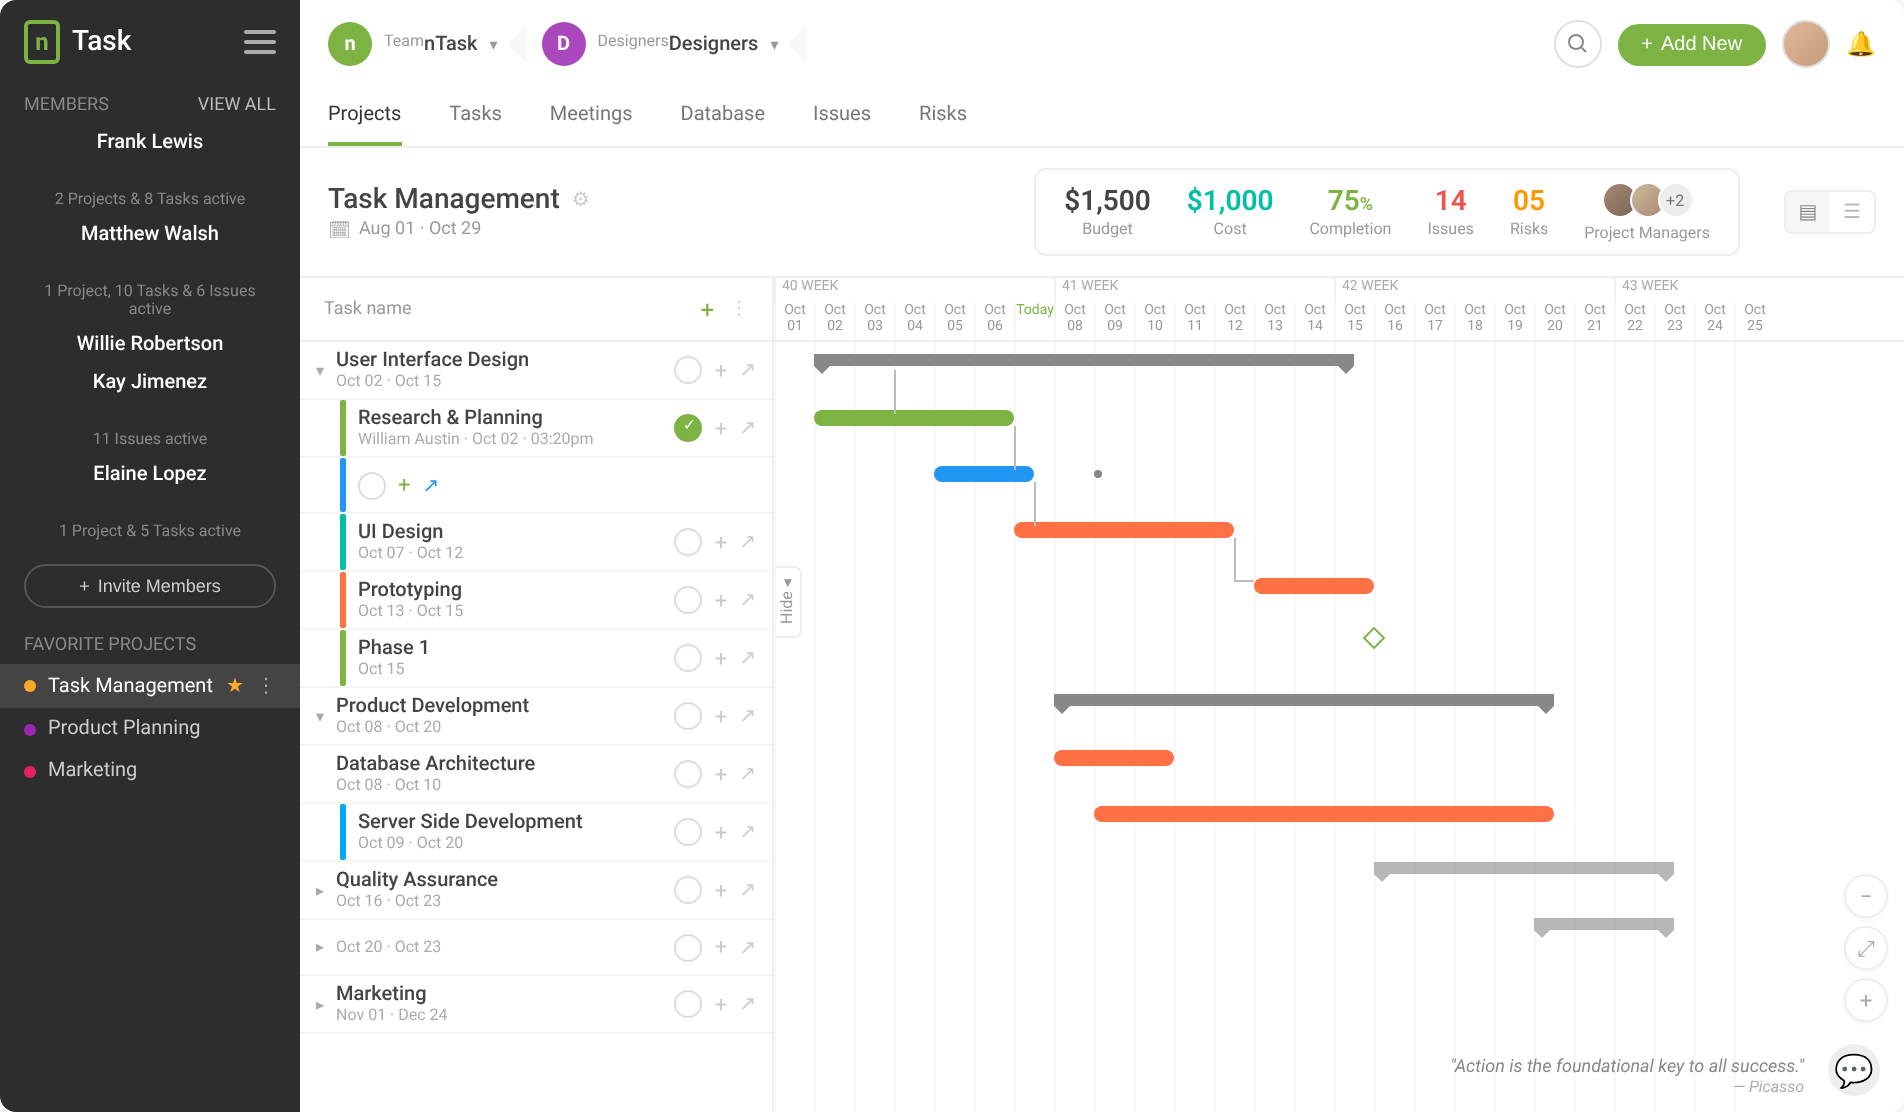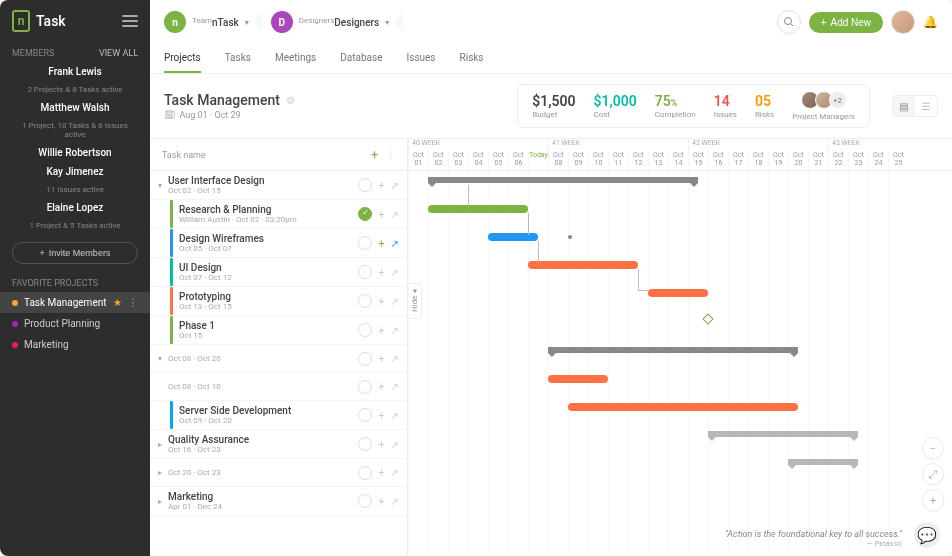--- a/index.html
+++ b/index.html
@@ -11,21 +11,21 @@
 .logo-row { display: flex; align-items: center; justify-content: space-between; padding: 10px 12px; }
 .logo { display: flex; align-items: center; gap: 6px; }
 .logo-box { width: 18px; height: 22px; border: 2px solid #7cb342; border-radius: 3px; position: relative; display: flex; align-items: center; justify-content: center; color: #7cb342; font-weight: bold; font-size: 12px; }
 .logo-text { font-size: 14px; color: #fff; font-weight: 500; }
 .hamburger { width: 16px; display: flex; flex-direction: column; gap: 3px; cursor: pointer; }
 .hamburger span { height: 2px; background: #aaa; border-radius: 1px; }
 .section-header { display: flex; justify-content: space-between; padding: 6px 12px 4px; font-size: 9px; color: #888; text-transform: uppercase; }
 .view-all { color: #bbb; cursor: pointer; }
 .member { padding: 4px 12px; text-align: center; }
 .member-name { color: #fff; font-size: 10px; font-weight: 500; }
-.member-meta { color: #888; font-size: 8px; margin-top: 8px; }
+.member-meta { color: #888; font-size: 8px; margin-top: 18px; }
 .invite-btn { margin: 8px 12px; padding: 5px 10px; border: 1px solid #555; border-radius: 12px; background: none; color: #ccc; font-size: 9px; cursor: pointer; display: flex; align-items: center; justify-content: center; gap: 4px; }
 .fav-item { display: flex; align-items: center; padding: 5px 12px; font-size: 10px; color: #ccc; cursor: pointer; gap: 6px; }
 .fav-item.active { background: #444; color: #fff; }
 .dot { width: 6px; height: 6px; border-radius: 50%; }
 .star { color: #ffa726; margin-left: auto; font-size: 10px; }
 .fav-more { color: #aaa; }
 
 
 .main { flex: 1; display: flex; flex-direction: column; background: #fff; }
 .topbar { display: flex; align-items: center; padding: 10px 14px; gap: 8px; }
@@ -47,35 +47,35 @@
 .tab { font-size: 10px; color: #777; padding: 8px 0; cursor: pointer; border-bottom: 2px solid transparent; }
 .tab.active { color: #333; border-bottom-color: #7cb342; font-weight: 400; }
 
 
 .summary { display: flex; align-items: center; padding: 10px 14px; gap: 14px; border-bottom: 1px solid #eee; }
 .proj-title { display: flex; flex-direction: column; }
 .proj-name { font-size: 14px; color: #444; font-weight: 500; display: flex; align-items: center; gap: 6px;}
 .proj-range { font-size: 9px; color: #999; display: flex; align-items: center; gap: 4px; margin-top: 2px;}
 .gear-icon { color: #ccc; font-size: 10px; }
 .stats { margin-left: auto; display: flex; align-items: center; gap: 18px; border: 1px solid #eee; border-radius: 6px; padding: 6px 14px; }
-.stat { }
+.stat { text-align: center; }
 .stat-val { font-size: 14px; font-weight: 600; }
 .stat-lbl { font-size: 8px; color: #999; margin-top: 1px; }
 .managers { display: flex; align-items: center; gap: 2px; flex-direction: column;}
 .manager-avatars { display: flex; }
 .mgr-av { width: 18px; height: 18px; border-radius: 50%; border: 1px solid #fff; margin-left: -4px; }
 .mgr-av:first-child { margin-left: 0; }
 .mgr-more { background: #eee; color: #777; font-size: 8px; display: flex; align-items: center; justify-content: center; }
 .view-switch { display: flex; border: 1px solid #eee; border-radius: 4px; overflow: hidden; margin-left: 8px;}
 .vsw { width: 22px; height: 20px; display: flex; align-items: center; justify-content: center; color: #bbb; font-size: 10px; cursor: pointer; }
 .vsw.active { background: #f5f5f5; color: #888; }
 
 
 .gantt { flex: 1; display: flex; overflow: hidden; position: relative;}
-.task-col { width: 258px; border-right: 1px solid #eee; display: flex; flex-direction: column; overflow-y: auto; }
+.task-col { width: 237px; border-right: 1px solid #eee; display: flex; flex-direction: column; overflow-y: auto; }
 .task-hdr { display: flex; align-items: center; padding: 8px 12px; border-bottom: 1px solid #eee; font-size: 9px; color: #999; height: 32px; }
 .task-hdr-add { margin-left: auto; display:flex; gap:8px; align-items:center; }
 .plus-sm { color: #7cb342; font-size: 12px; cursor: pointer; }
 .more-v { color: #ccc; cursor: pointer; }
 .task-row { display: flex; align-items: center; padding: 4px 8px; border-bottom: 1px solid #f5f5f5; min-height: 28px; }
 .exp { width: 10px; color: #aaa; font-size: 8px; cursor: pointer; }
 .color-bar { width: 3px; align-self: stretch; margin: -4px 6px -4px 2px; border-radius: 1px;}
 .task-text { flex: 1; }
 .task-name { font-size: 10px; color: #444; font-weight: 500; }
 .task-meta { font-size: 8px; color: #aaa; }
@@ -307,24 +307,20 @@
     <div class="task-actions">
       <span class="task-check done"></span>
       <span class="task-plus ">+</span>
       <span class="task-link ">↗</span>
     </div>
             </div>
             <div class="task-row">
 
     <span class="exp"></span>
     <span class="color-bar" style="background:#2196f3"></span>
-    <div class="task-text">
-      <div class="task-name">Design Wireframes</div>
-      <div class="task-meta">Oct 05 · Oct 07</div>
-    </div>
     <div class="task-actions">
       <span class="task-check "></span>
       <span class="task-plus green">+</span>
       <span class="task-link blue">↗</span>
     </div>
             </div>
             <div class="task-row">
 
     <span class="exp"></span>
     <span class="color-bar" style="background:#00bfa5"></span>
@@ -364,33 +360,35 @@
       <span class="task-check "></span>
       <span class="task-plus ">+</span>
       <span class="task-link ">↗</span>
     </div>
             </div>
             <div class="task-row">
 
     <span class="exp">▾</span>
 
     <div class="task-text">
+      <div class="task-name">Product Development</div>
       <div class="task-meta">Oct 08 · Oct 20</div>
     </div>
     <div class="task-actions">
       <span class="task-check "></span>
       <span class="task-plus ">+</span>
       <span class="task-link ">↗</span>
     </div>
             </div>
             <div class="task-row">
 
     <span class="exp"></span>
 
     <div class="task-text">
+      <div class="task-name">Database Architecture</div>
       <div class="task-meta">Oct 08 · Oct 10</div>
     </div>
     <div class="task-actions">
       <span class="task-check "></span>
       <span class="task-plus ">+</span>
       <span class="task-link ">↗</span>
     </div>
             </div>
             <div class="task-row">
 
@@ -432,21 +430,21 @@
       <span class="task-plus ">+</span>
       <span class="task-link ">↗</span>
     </div>
             </div>
             <div class="task-row">
 
     <span class="exp">▸</span>
 
     <div class="task-text">
       <div class="task-name">Marketing</div>
-      <div class="task-meta">Apr 01 · Dec 24</div>
+      <div class="task-meta">Nov 01 · Dec 24</div>
     </div>
     <div class="task-actions">
       <span class="task-check "></span>
       <span class="task-plus ">+</span>
       <span class="task-link ">↗</span>
     </div>
             </div>
           </div>
       </div>
 

